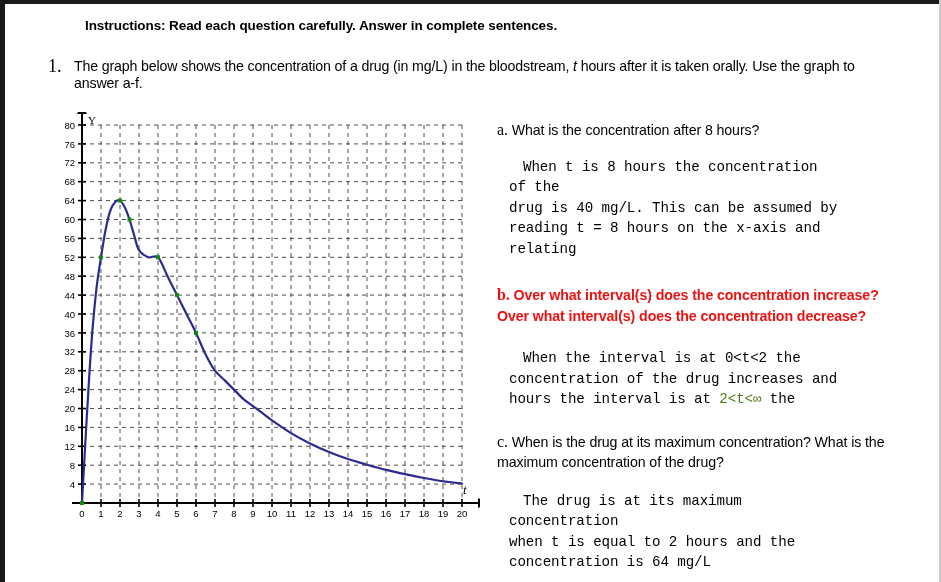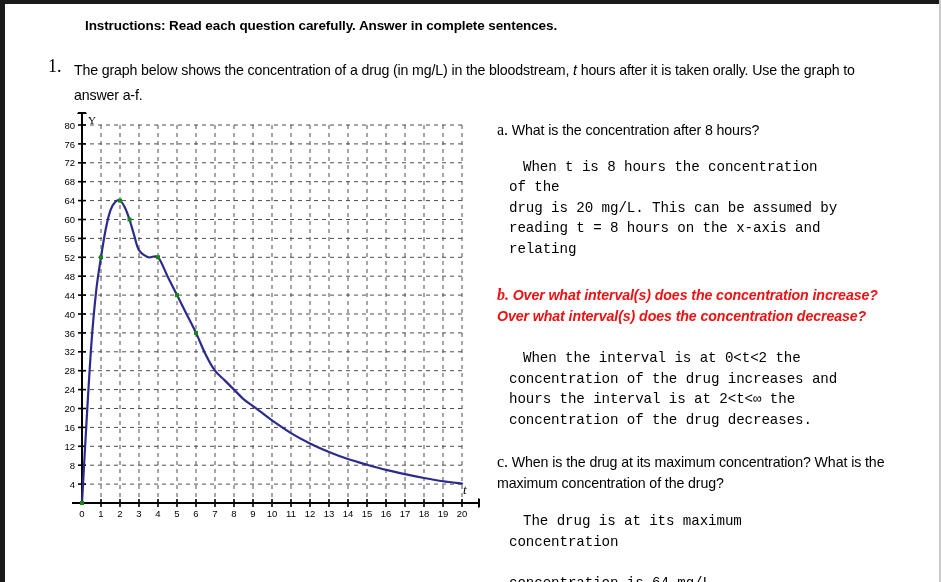--- a/index.html
+++ b/index.html
@@ -54,21 +54,21 @@
     left: 0; top: 0;
     font-family: "Liberation Serif", serif;
     font-size: 18px;
     line-height: 21px;
   }
   #q1-text {
     position: absolute;
     left: 26px; top: 2px;
     width: 815px;
     font-size: 14.2px;
-    line-height: 25px;
+    line-height: 17px;
     letter-spacing: -0.15px;
   }
   .ital { font-style: italic; }
 
   
   #graph {
     position: absolute;
     left: 60px; top: 112px;
     width: 420px; height: 410px;
   }
@@ -91,22 +91,22 @@
     font-family: "Liberation Serif", serif;
     font-size: 16px;
   }
   .ans {
     margin: 0;
     padding-left: 12px;
     width: 330px;
     font-family: Liberation Mono, monospace;
   }
   .ans .indent { padding-left: 14px; }
-  .red { color: #000000; }
-  .prompt-red { color: #ee1111; font-weight: bold; font-style: italic; }
+  .red { color: #4d7c0f; }
+  .prompt-red { color: #ee1111; font-weight: bold; }
   .prompt-red .lbl { font-weight: bold; }
   .sp-a  { height: 14px; }
   .sp-b  { height: 26px; }
   .sp-c  { height: 20px; }
   .sp-d  { height: 22px; }
   .sp-e  { height: 16px; }
 </style>
 </head>
 <body>
 
@@ -277,49 +277,48 @@
 <div id="answers">
 
   <div class="qblock">
     <p class="qprompt">
       <span class="lbl">a.</span>
       <span>What is the concentration after 8 hours?</span>
     </p>
     <div class="sp-a"></div>
     <div class="ans">
       <span class="indent">When t is 8 hours the concentration of the</span><br>
-      <span>drug is 20 mg/L. This can be assumed by</span><br>
+      <span>drug is 40 mg/L. This can be assumed by</span><br>
       <span>reading t = 8 hours on the x-axis and relating</span><br>
     </div>
   </div>
 
   <div class="sp-b"></div>
 
   <div class="qblock">
     <p class="qprompt prompt-red">
       <span class="lbl">b.</span>
       <span>Over what interval(s) does the concentration increase? Over what interval(s) does the concentration decrease?</span>
     </p>
     <div class="sp-c"></div>
     <div class="ans">
       <span class="indent">When the interval is at 0&lt;t&lt;2 the</span><br>
       <span>concentration of the drug increases and</span><br>
       <span>hours the interval is at </span><span class="red">2&lt;t&lt;∞</span><span> the</span><br>
-      <span>concentration of the drug decreases.</span>
     </div>
   </div>
 
   <div class="sp-d"></div>
 
   <div class="qblock">
     <p class="qprompt">
       <span class="lbl">c.</span>
       <span>When is the drug at its maximum concentration? What is the maximum concentration of the drug?</span>
     </p>
     <div class="sp-e"></div>
     <div class="ans">
       <span class="indent">The drug is at its maximum concentration</span><br>
-      <br>
+      <span>when t is equal to 2 hours and the</span><br>
       <span>concentration is 64 mg/L</span>
     </div>
   </div>
 
 </div>
 
 </body></html>

